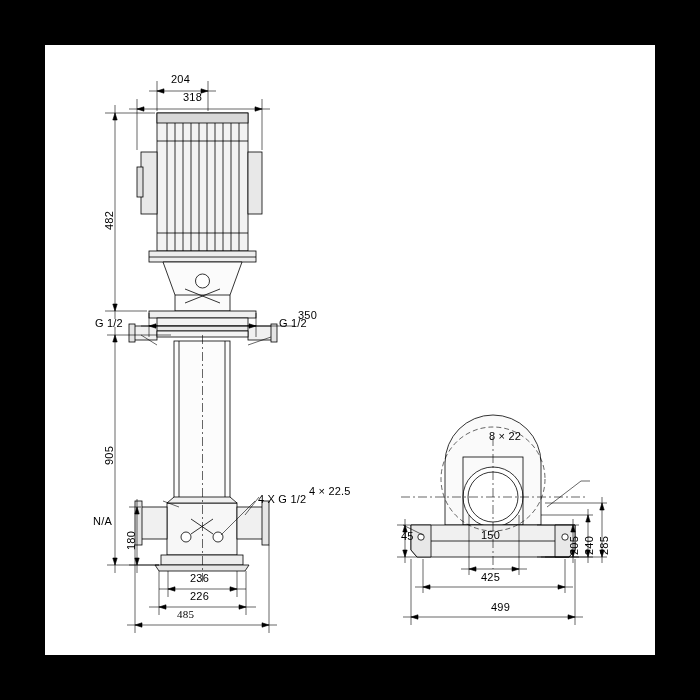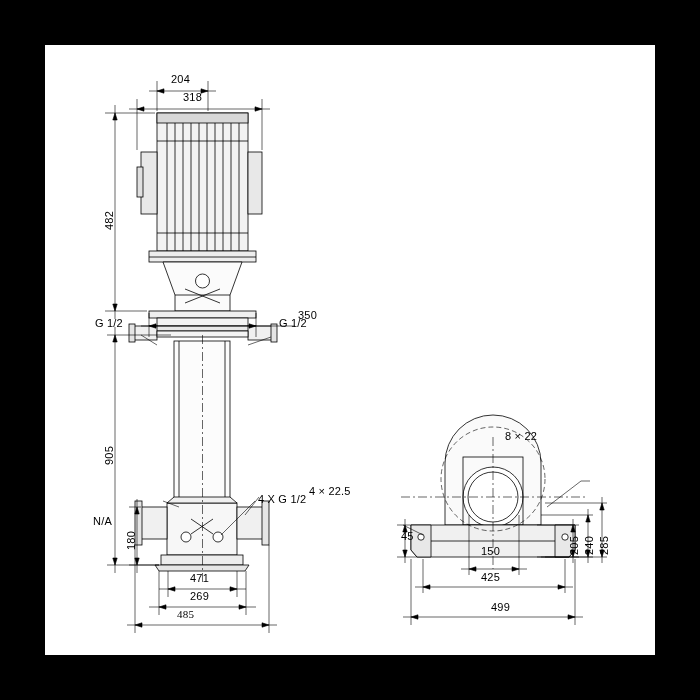--- a/index.html
+++ b/index.html
@@ -264,32 +264,32 @@
       </g>
     </g>
   </svg>
 
   <span class="dim-text" style="left:126px; top:28px;">204</span>
   <span class="dim-text" style="left:138px; top:46px;">318</span>
   <span class="dim-text vert" style="left:58px; top:185px;">482</span>
   <span class="dim-text" style="left:253px; top:264px;">350</span>
   <span class="dim-text vert" style="left:58px; top:420px;">905</span>
   <span class="dim-text vert" style="left:80px; top:505px;">180</span>
-  <span class="dim-text" style="left:145px; top:527px;">471</span>
-  <span class="dim-text" style="left:145px; top:545px;">269</span>
+  <span class="dim-text" style="left:145px; top:527px;">236</span>
+  <span class="dim-text" style="left:145px; top:545px;">226</span>
   <span class="dim-text" style="left:132px; top:563px;font-family:Liberation Serif, serif;">485</span>
 
   <span class="dim-text" style="left:50px; top:272px;">G 1/2</span>
   <span class="dim-text" style="left:234px; top:272px;">G 1/2</span>
   <span class="dim-text" style="left:48px; top:470px;">N/A</span>
   <span class="dim-text" style="left:213px; top:448px;text-align:center;">4 X G 1/2</span>
 
-  <span class="dim-text" style="left:460px; top:385px;">8 × 22</span>
+  <span class="dim-text" style="left:444px; top:385px;">8 × 22</span>
   <span class="dim-text" style="left:264px; top:440px;">4 × 22.5</span>
   <span class="dim-text" style="left:356px; top:485px;">45</span>
   <span class="dim-text vert" style="left:523px; top:510px;">205</span>
   <span class="dim-text vert" style="left:538px; top:510px;">240</span>
   <span class="dim-text vert" style="left:553px; top:510px;">285</span>
-  <span class="dim-text" style="left:436px; top:500px;">150</span>
+  <span class="dim-text" style="left:436px; top:484px;">150</span>
   <span class="dim-text" style="left:436px; top:526px;">425</span>
   <span class="dim-text" style="left:446px; top:556px;">499</span>
 
 </div>
 
 </body></html>

